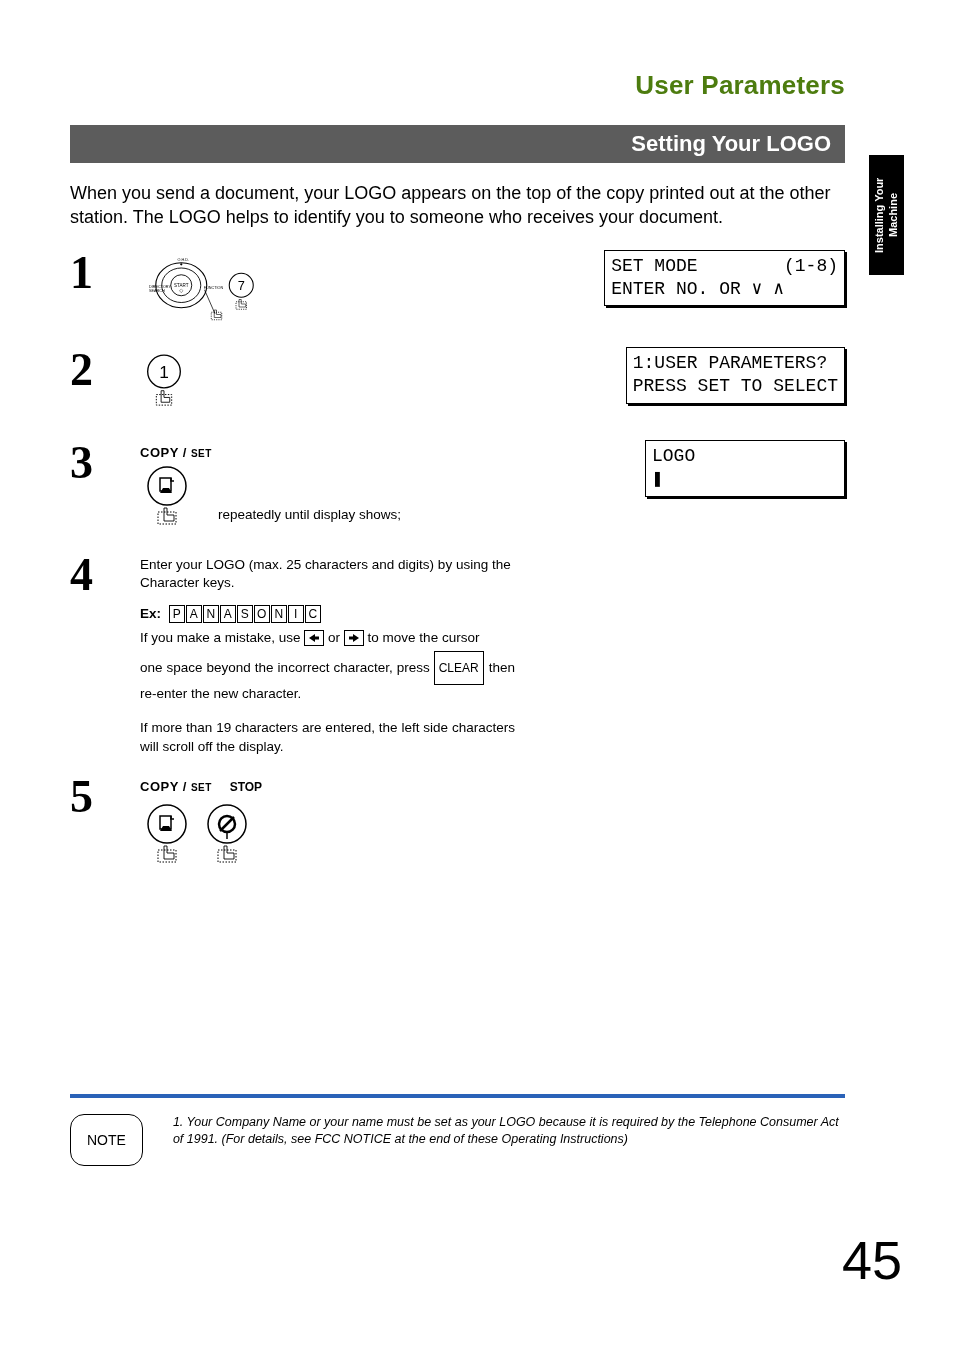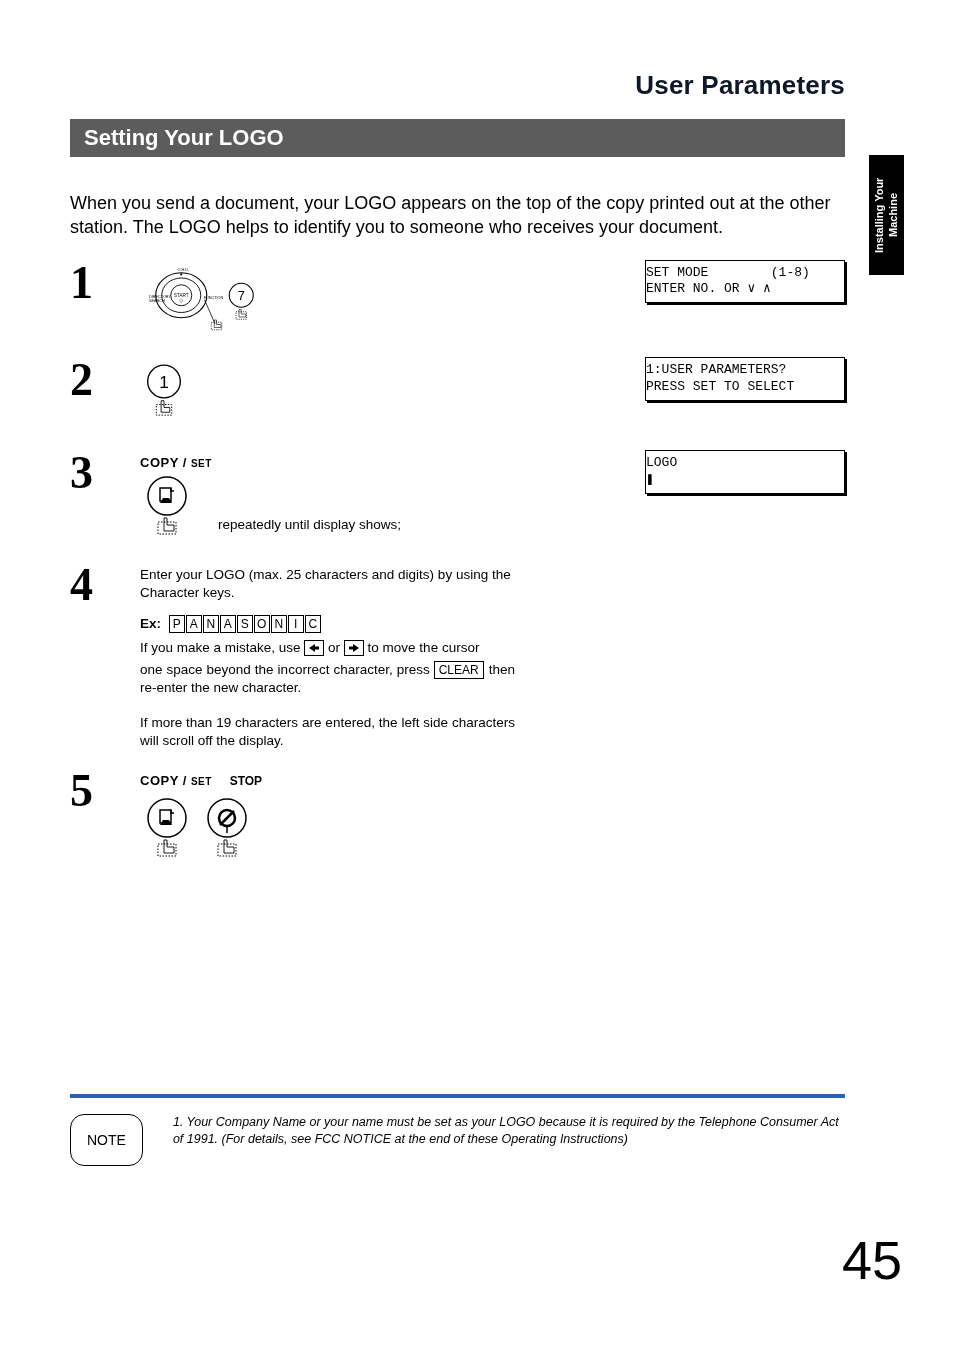--- a/index.html
+++ b/index.html
@@ -1,29 +1,29 @@
 <!DOCTYPE html>
 <html><head>
 <meta charset="utf-8">
 <style>
   * { margin: 0; padding: 0; box-sizing: border-box; }
   body { font-family: Arial, Helvetica, sans-serif; background: #fff; width: 954px; height: 1351px; position: relative; color: #000; }
   .page { position: absolute; left: 70px; top: 70px; width: 775px; height: 1200px; }
-  .page-title { color: #0f172a; font-size: 26px; font-weight: bold; text-align: right; margin-bottom: 18px; letter-spacing: 0.2px; }
-  .section-bar { background: #5c5c5c; color: #fff; font-size: 22px; font-weight: bold; padding: 6px 14px; margin-bottom: 34px; }
+  .page-title { color: #4d7c0f; font-size: 26px; font-weight: bold; text-align: right; margin-bottom: 24px; letter-spacing: 0.2px; }
+  .section-bar { background: #5c5c5c; color: #fff; font-size: 22px; font-weight: bold; padding: 6px 14px; margin-bottom: 18px; text-align: right; }
   .intro { font-size: 18px; margin-bottom: 20px; line-height: 1.35; }
   .steps { display: flex; flex-direction: column; }
   .step-row { display: flex; margin-bottom: 18px; }
   .step-num { flex: 0 0 70px; font-size: 46px; font-weight: bold; font-family: "Times New Roman", serif; line-height: 1; }
   .step-body { flex: 0 0 375px; font-size: 13.5px; line-height: 1.35; padding-top: 4px; }
   .step-display { flex: 0 0 200px; margin-left: auto; }
-  .lcd { border: 1px solid #000; padding: 4px 0; font-family: "Courier New", monospace; font-size: 13px; line-height: 1.3; box-shadow: 2px 2px 0 #000; white-space: pre; min-height: 38px; }
+  .lcd { border: 1px solid #000; padding: 4px 6px; font-family: "Courier New", monospace; font-size: 18px; line-height: 1.3; box-shadow: 2px 2px 0 #000; white-space: pre; min-height: 38px; }
   .dial-svg { width: 120px; height: 70px; }
   .keycap { display:inline-flex; align-items:center; justify-content:center; width:16px; height:18px; border:1px solid #000; font-size:12px; font-family: Arial; margin-right:1px; }
-  .keycap-wide { width:auto; padding: 0 4px; height:18px; }
+  .keycap-wide { width:auto; padding: 16px 4px; height:18px; }
   .ex-row { white-space: nowrap; }
   .ex-label { font-weight: bold; margin-right: 4px; }
   .justify { text-align: justify; }
   .copyset { font-size: 13px; font-weight: bold; letter-spacing: 0.5px; }
   .copyset .small { font-size: 10px; font-weight: bold; }
   .stop-label { font-size: 12px; font-weight: bold; margin-left: 6px; }
   .arrow-key { display:inline-flex; align-items:center; justify-content:center; width:20px; height:16px; border:1px solid #000; vertical-align:middle; }
   .arrow-key svg { width:10px; height:8px; }
   .tab-block { position:absolute; right:50px; top:155px; width:35px; height:120px; background:#000; color:#fff; writing-mode: vertical-rl; transform: rotate(180deg); font-size:11px; font-weight:bold; text-align:center; display:flex; align-items:center; justify-content:center; line-height:1.2; padding: 6px 0; }
   

